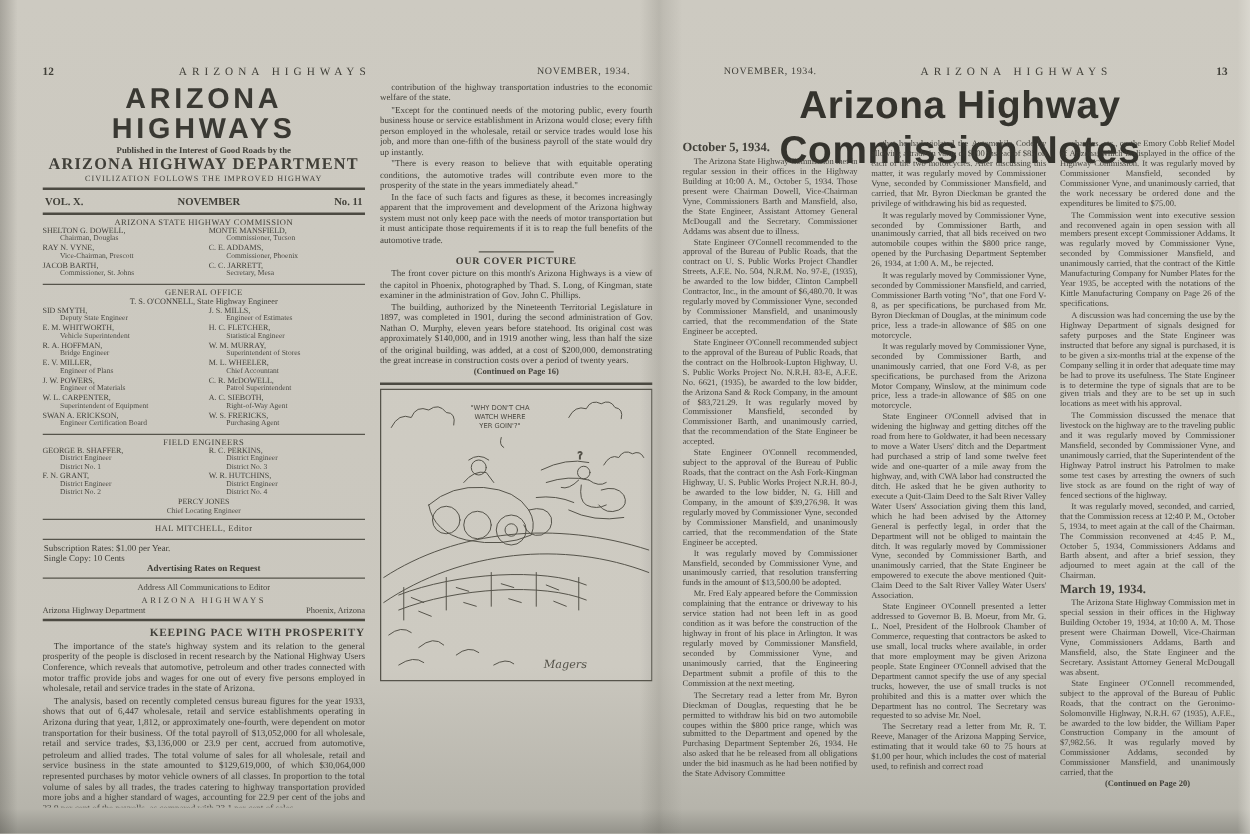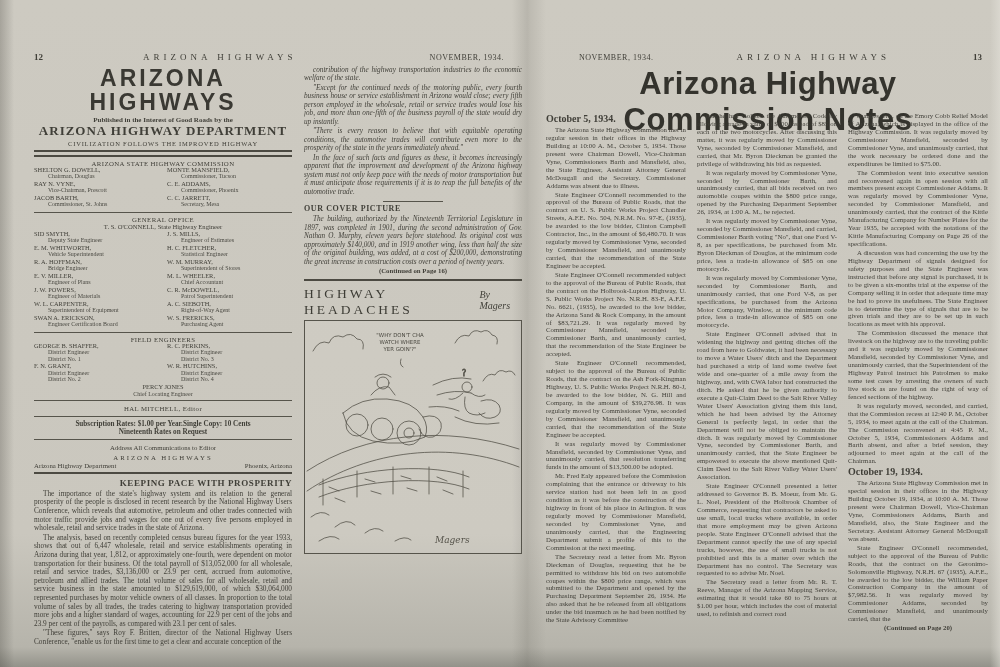--- a/index.html
+++ b/index.html
@@ -8,21 +8,21 @@
   .paper{position:absolute;inset:0;background:linear-gradient(180deg,#cdcac1 0%,#cac7be 80%,#b6b4ab 97%,#93928a 100%);}
   .gutter{position:absolute;left:512px;top:0;width:34px;height:667px;
           background:linear-gradient(90deg,rgba(0,0,0,0) 0%,rgba(60,58,50,.14) 45%,rgba(60,58,50,.10) 55%,rgba(0,0,0,0) 100%);}
   .edge-l{position:absolute;left:0;top:0;width:14px;height:667px;background:linear-gradient(90deg,rgba(50,48,42,.25),rgba(0,0,0,0));}
   .edge-r{position:absolute;right:0;top:0;width:10px;height:667px;background:linear-gradient(270deg,rgba(230,228,220,.5),rgba(0,0,0,0));}
 
   .page{position:absolute;top:0;height:667px;}
   .page-left{left:14px;width:500px;}
   .page-right{left:546px;width:444px;}
 
-  .pg-header{position:absolute;top:52px;left:20px;right:10px;display:flex;align-items:flex-end;font-size:8px;gap:13px;}
+  .pg-header{position:absolute;top:52px;left:20px;right:10px;display:flex;align-items:flex-start;font-size:8px;gap:13px;}
   .pg-header .pnum{font-weight:bold;font-size:9px;}
   .pg-header .run{flex:1;text-align:center;letter-spacing:4px;font-size:9px;}
   .pg-header .dt{font-size:8px;letter-spacing:.5px;padding-left:33px;}
   .page-right .pg-header{left:0;right:8px;}
 
   .colL{position:absolute;left:20px;top:66px;width:258px;height:580px;overflow:hidden;}
   .colR{position:absolute;left:290px;top:66px;width:218px;height:592px;overflow:hidden;}
 
   
   .mast{text-align:center;}
@@ -37,30 +37,30 @@
   .box-head{text-align:center;font-size:6.8px;letter-spacing:.4px;margin-top:2px;}
   .chief-line{text-align:center;font-size:6.6px;margin-bottom:1px;}
   .plist{display:grid;grid-template-columns:1fr 1fr;column-gap:8px;font-size:6.4px;}
   .person{margin-bottom:1px;}
   .pn{line-height:1.05;}
   .pt{padding-left:14px;font-size:6px;line-height:1.05;color:#4a4942;}
   .centered-person{text-align:center;font-size:6.4px;margin-top:1px;}
   .centered-person .pt{padding-left:0;}
 
   .editor-line{text-align:center;font-size:6.8px;letter-spacing:.4px;padding:1px 0;}
-  .subrow{display:flex;justify-content:center;font-weight:bold;font-size:7.2px;padding:0 1px;}
+  .subrow{display:flex;justify-content:center;font-weight:normal;font-size:7.2px;padding:0 1px;flex-direction:column;}
   .subadv{text-align:center;font-weight:bold;font-size:7.2px;}
   .addr{text-align:center;font-size:6.8px;line-height:1.35;margin-top:2px;}
   .addr .mag{letter-spacing:2px;}
   .addr-row{display:flex;justify-content:space-between;font-size:6.8px;}
 
   .art-head{text-align:right;font-weight:bold;font-size:9px;letter-spacing:.6px;margin:4px 0 2px;}
   .bp{margin:0 0 1px;text-indent:9px;font-size:7.3px;line-height:1.18;text-align:justify;}
-  .colR .bp{font-size:7.2px;font-style:italic;}
-  .sec-head{font-weight:bold;font-size:8px;letter-spacing:.6px;margin:1px 0 2px;}
+  .colR .bp{font-size:7.2px;}
+  .sec-head{text-align:center;font-weight:bold;font-size:8px;letter-spacing:.6px;margin:1px 0 2px;}
   .divider-short{width:60px;margin:5px auto 2px;border-top:1px solid #56544b;}
   .cont{text-align:center;font-size:6.8px;font-weight:bold;margin-top:1px;}
 
   .cartoon-sec{margin-top:5px;}
   .cartoon-title{display:flex;align-items:baseline;justify-content:space-between;padding:2px 4px 2px 0;}
   .cartoon-title .ht{font-size:13.5px;letter-spacing:3px;color:#3d3c35;}
   .cartoon-title .by{font-style:italic;font-size:10px;}
   .cartoon-box{border:1px solid #56544b;height:232px;position:relative;background:rgba(255,255,255,.06);}
 
   
@@ -88,20 +88,25 @@
     </div>
 
     <div class="colL">
       <div class="mast">
         <div class="big">ARIZONA HIGHWAYS</div>
         <div class="pub">Published in the Interest of Good Roads by the</div>
         <div class="dept">ARIZONA HIGHWAY DEPARTMENT</div>
         <div class="motto">CIVILIZATION FOLLOWS THE IMPROVED HIGHWAY</div>
       </div>
       <div class="rule thick"></div>
+      <div class="volrow">
+        <span>VOL. X.</span>
+        <span>NOVEMBER</span>
+        <span>No. 11</span>
+      </div>
       <div class="rule thick"></div>
 
       <div class="box-head">ARIZONA STATE HIGHWAY COMMISSION</div>
       <div class="plist">
 
           <div class="person">
             <div class="pn">SHELTON G. DOWELL,</div>
             <div class="pt">Chairman, Douglas</div>
           </div>
 
@@ -240,21 +245,21 @@
         <div class="pt">Chief Locating Engineer</div>
       </div>
 
       <div class="rule"></div>
       <div class="editor-line">HAL MITCHELL, Editor</div>
       <div class="rule"></div>
       <div class="subrow">
         <span>Subscription Rates: $1.00 per Year.</span>
         <span>Single Copy: 10 Cents</span>
       </div>
-      <div class="subadv">Nineteenth Rates on Request</div>
+      <div class="subadv">Advertising Rates on Request</div>
       <div class="rule"></div>
       <div class="addr">
         <div>Address All Communications to Editor</div>
         <div class="mag">ARIZONA HIGHWAYS</div>
       </div>
       <div class="addr-row">
         <span>Arizona Highway Department</span>
         <span>Phoenix, Arizona</span>
       </div>
       <div class="rule thick"></div>
@@ -273,30 +278,27 @@
 
       <p class="bp">contribution of the highway transportation industries to the economic welfare of the state.</p>
           <p class="bp">"Except for the continued needs of the motoring public, every fourth business house or service establishment in Arizona would close; every fifth person employed in the wholesale, retail or service trades would lose his job, and more than one-fifth of the business payroll of the state would dry up instantly.</p>
           <p class="bp">"There is every reason to believe that with equitable operating conditions, the automotive trades will contribute even more to the prosperity of the state in the years immediately ahead."</p>
           <p class="bp">In the face of such facts and figures as these, it becomes increasingly apparent that the improvement and development of the Arizona highway system must not only keep pace with the needs of motor transportation but it must anticipate those requirements if it is to reap the full benefits of the automotive trade.</p>
         </div>
       <div class="divider-short"></div>
       <div class="sec-head">OUR COVER PICTURE</div>
       <div>
 
+      <p class="bp">The front cover picture on this month's Arizona Highways is a view of the capitol in Phoenix, photographed by Thad. S. Long, of Kingman, state examiner in the administration of Gov. John C. Phillips.</p>
           <p class="bp">The building, authorized by the Nineteenth Territorial Legislature in 1897, was completed in 1901, during the second administration of Gov. Nathan O. Murphy, eleven years before statehood.  Its original cost was approximately $140,000, and in 1919 another wing, less than half the size of the original building, was added, at a cost of $200,000, demonstrating the great increase in construction costs over a period of twenty years.</p>
         </div>
       <div class="cont">(Continued on Page 16)</div>
 
       <div class="cartoon-sec">
         <div class="rule thick"></div>
-        <div class="cartoon-title">
-          <span class="ht">HIGHWAY HEADACHES</span>
-          <span class="by">By Magers</span>
-        </div>
         <div class="cartoon-box">
           <svg width="216" height="230" viewBox="0 0 216 230">
             <g fill="none" stroke="#55534a" stroke-width="0.8" stroke-linecap="round">
 
               <path d="M8,30 q6,-12 16,-8 q4,-10 14,-6 q8,-6 14,2 q8,0 6,10"></path>
               <path d="M150,22 q5,-10 14,-7 q4,-8 12,-4 q7,-4 11,3 q7,1 5,9"></path>
               <path d="M178,60 q5,-9 12,-6 q4,-7 11,-3 q6,-3 9,3"></path>
 
               <path d="M96,38 q-2,6 2,8"></path>
 
@@ -375,21 +377,21 @@
 
     <div class="ncol c3">
       <div>
 
       <p class="bp">changes, etc., on the Emory Cobb Relief Model of Arizona, which is displayed in the office of the Highway Commission.  It was regularly moved by Commissioner Mansfield, seconded by Commissioner Vyne, and unanimously carried, that the work necessary be ordered done and the expenditures be limited to $75.00.</p>
           <p class="bp">The Commission went into executive session and reconvened again in open session with all members present except Commissioner Addams.  It was regularly moved by Commissioner Vyne, seconded by Commissioner Mansfield, and unanimously carried, that the contract of the Kittle Manufacturing Company for Number Plates for the Year 1935, be accepted with the notations of the Kittle Manufacturing Company on Page 26 of the specifications.</p>
           <p class="bp">A discussion was had concerning the use by the Highway Department of signals designed for safety purposes and the State Engineer was instructed that before any signal is purchased, it is to be given a six-months trial at the expense of the Company selling it in order that adequate time may be had to prove its usefulness.  The State Engineer is to determine the type of signals that are to be given trials and they are to be set up in such locations as meet with his approval.</p>
           <p class="bp">The Commission discussed the menace that livestock on the highway are to the traveling public and it was regularly moved by Commissioner Mansfield, seconded by Commissioner Vyne, and unanimously carried, that the Superintendent of the Highway Patrol instruct his Patrolmen to make some test cases by arresting the owners of such live stock as are found on the right of way of fenced sections of the highway.</p>
           <p class="bp">It was regularly moved, seconded, and carried, that the Commission recess at 12:40 P. M., October 5, 1934, to meet again at the call of the Chairman.  The Commission reconvened at 4:45 P. M., October 5, 1934, Commissioners Addams and Barth absent, and after a brief session, they adjourned to meet again at the call of the Chairman.</p>
         </div>
-      <div class="date-head">October 19, 1934.</div>
+      <div class="date-head">March 19, 1934.</div>
       <div>
 
       <p class="bp">The Arizona State Highway Commission met in special session in their offices in the Highway Building October 19, 1934, at 10:00 A. M.  Those present were Chairman Dowell, Vice-Chairman Vyne, Commissioners Addams, Barth and Mansfield, also, the State Engineer and the Secretary.  Assistant Attorney General McDougall was absent.</p>
           <p class="bp">State Engineer O'Connell recommended, subject to the approval of the Bureau of Public Roads, that the contract on the Geronimo-Solomonville Highway, N.R.H. 67 (1935), A.F.E., be awarded to the low bidder, the William Paper Construction Company in the amount of $7,982.56.  It was regularly moved by Commissioner Addams, seconded by Commissioner Mansfield, and unanimously carried, that the</p>
         </div>
       <div class="cont">(Continued on Page 20)</div>
     </div>
   </div>
 </div>
 

